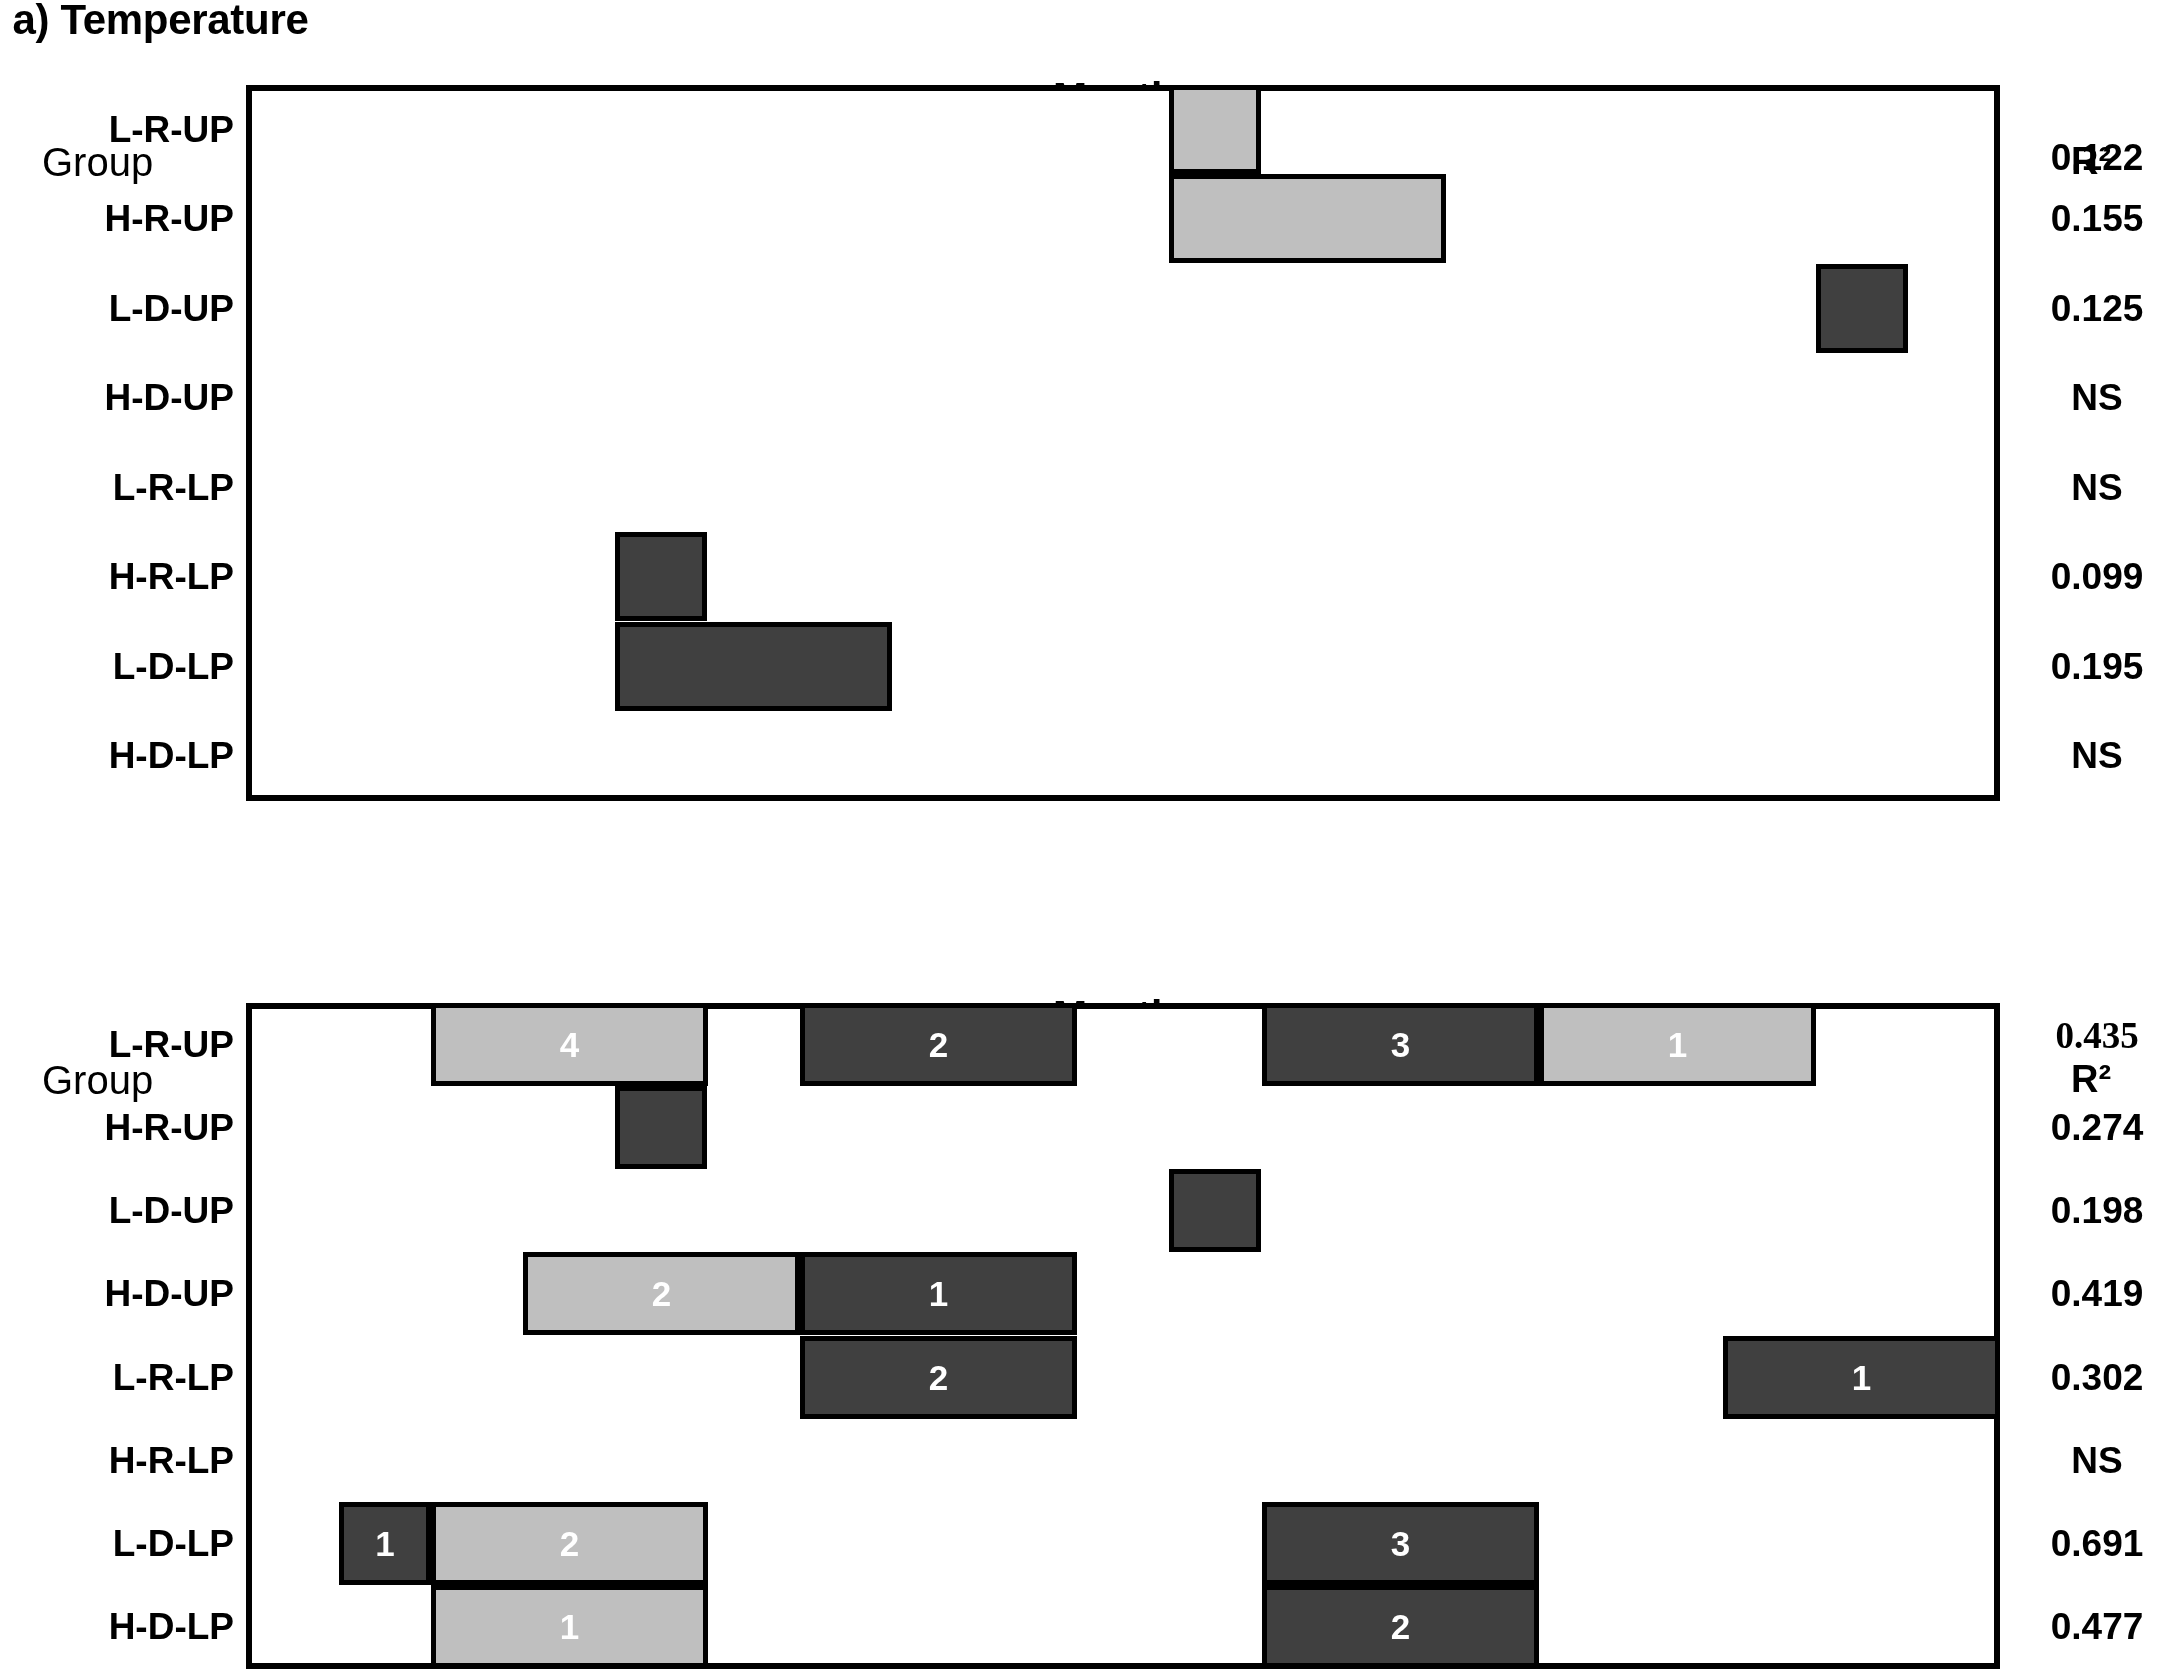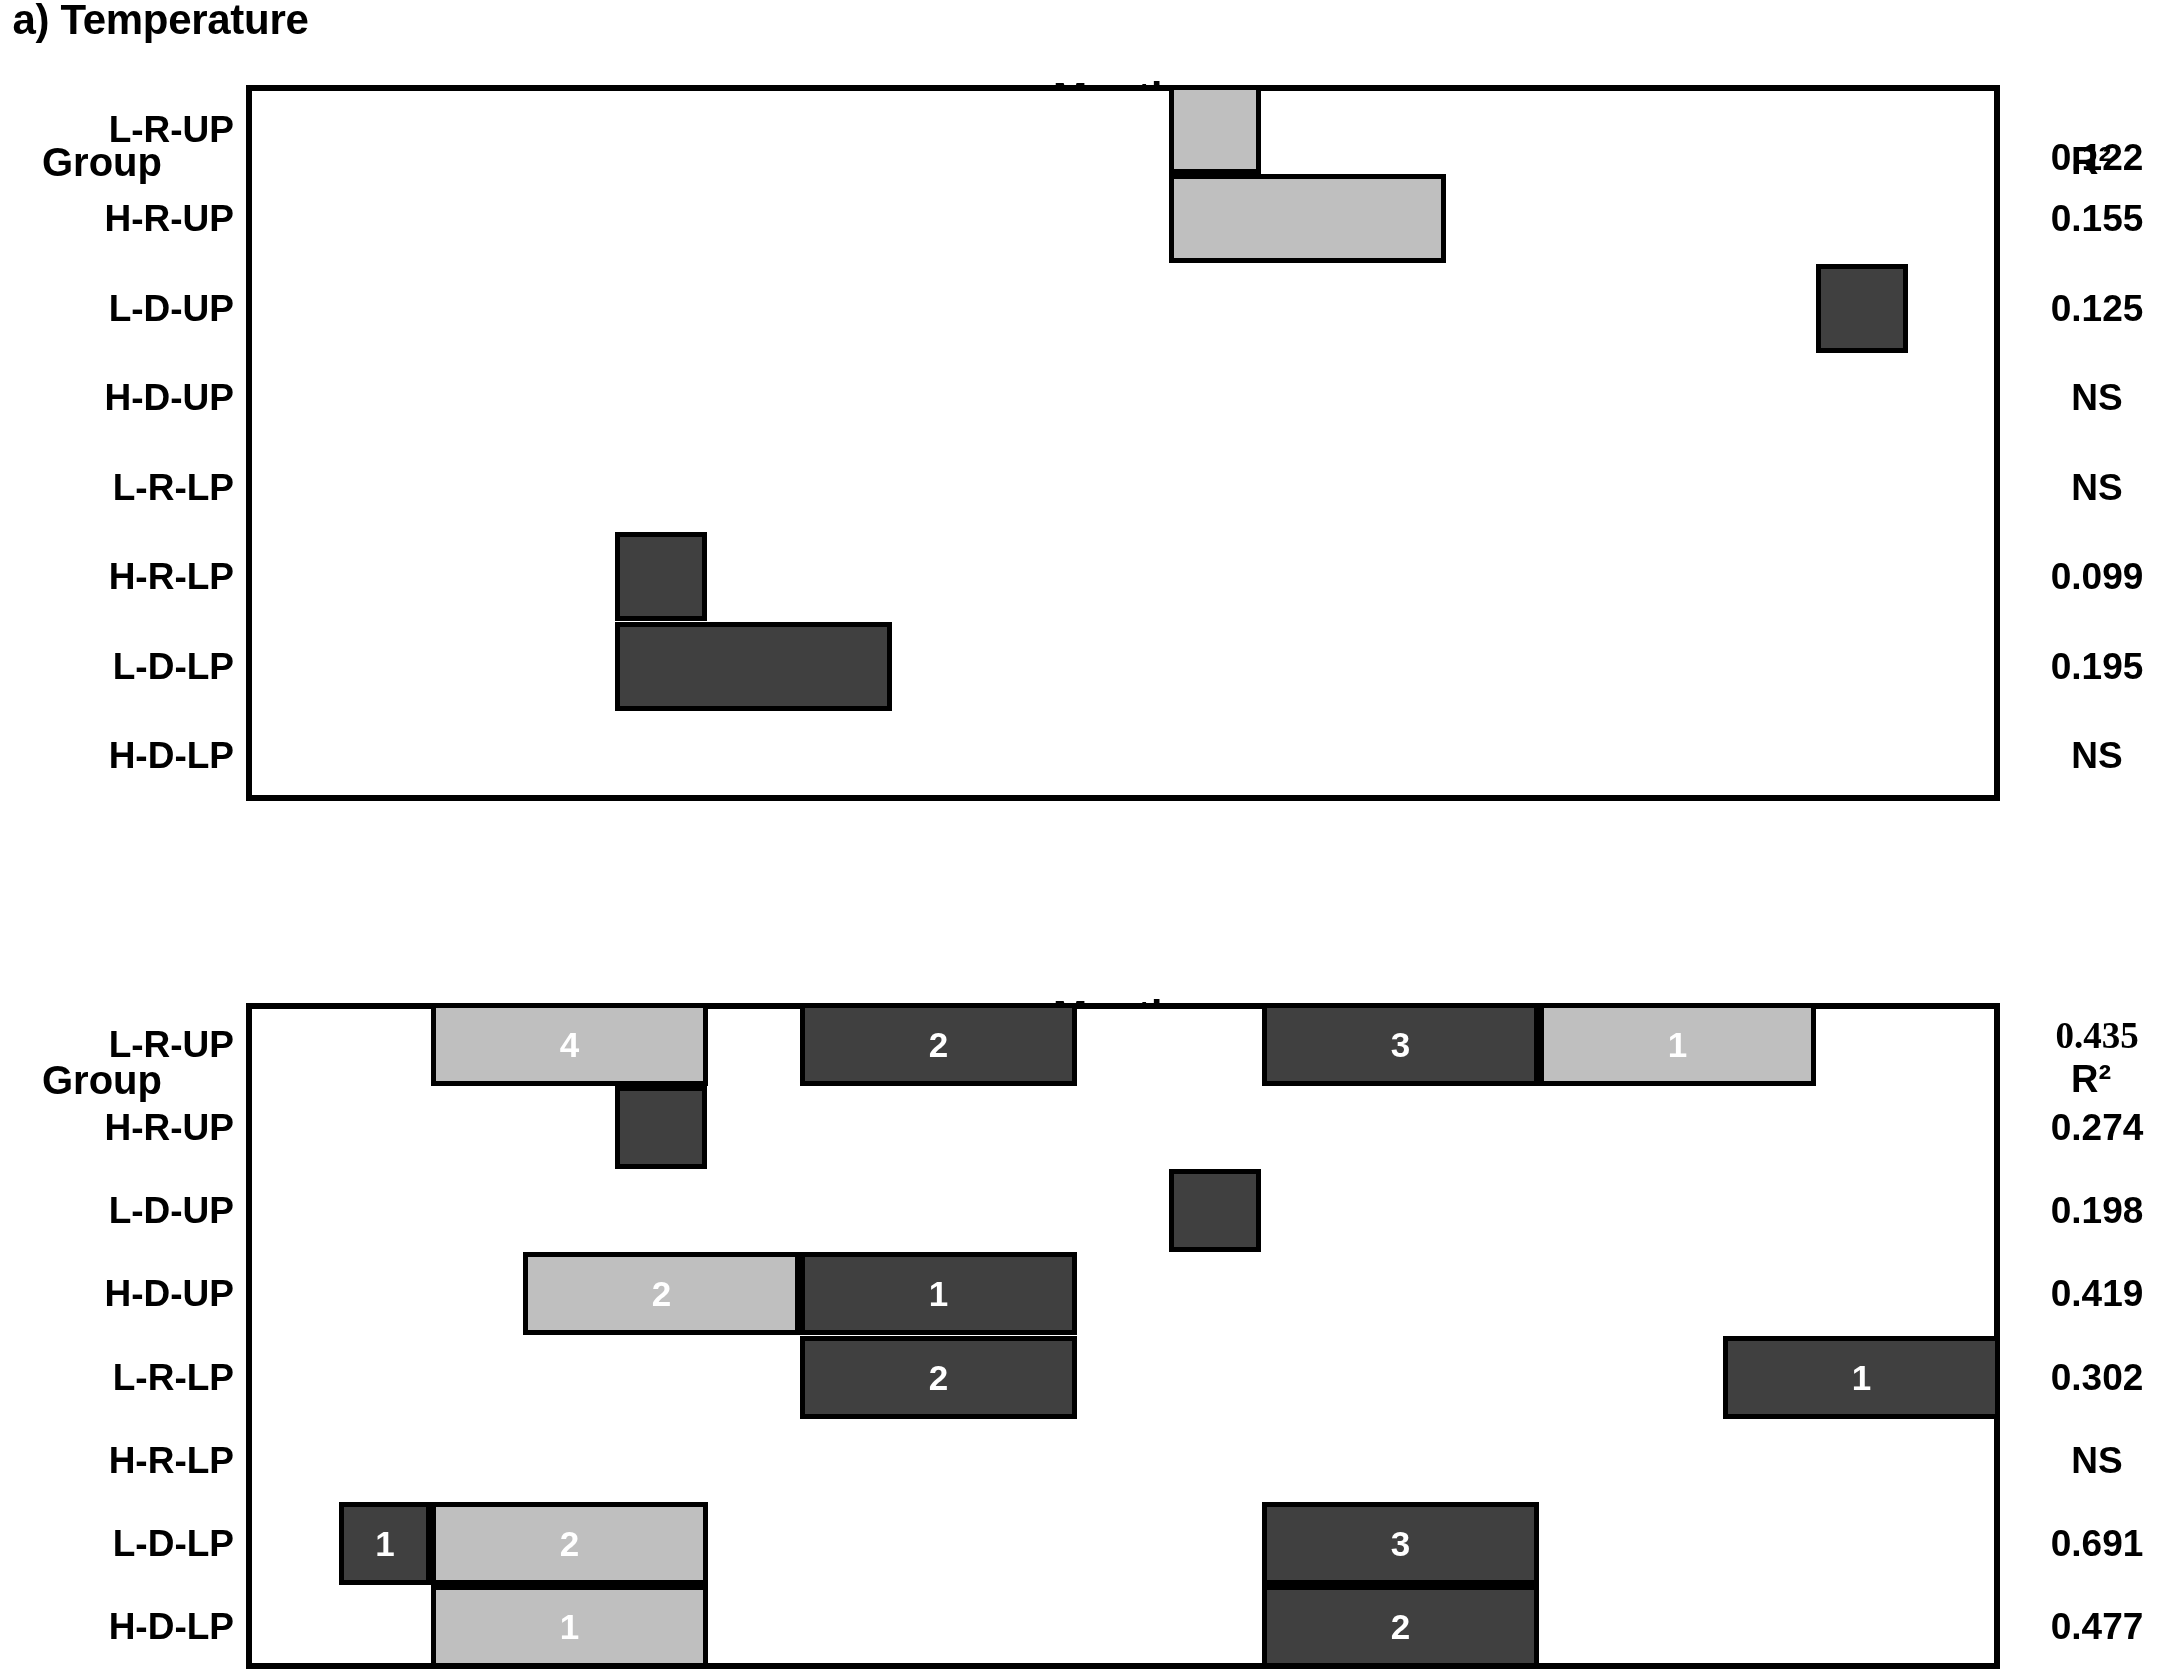--- a/index.html
+++ b/index.html
@@ -34,21 +34,21 @@
   .month-word {
     position: absolute;
     font-size: 41px;
     font-weight: bold;
     white-space: nowrap;
   }
 
   .group-word {
     position: absolute;
     font-size: 40px;
-    font-weight: bold;
+    font-weight: normal;
     white-space: nowrap;
   }
 
   .r2-word {
     position: absolute;
     font-size: 38px;
     font-weight: bold;
     white-space: nowrap;
   }
 

